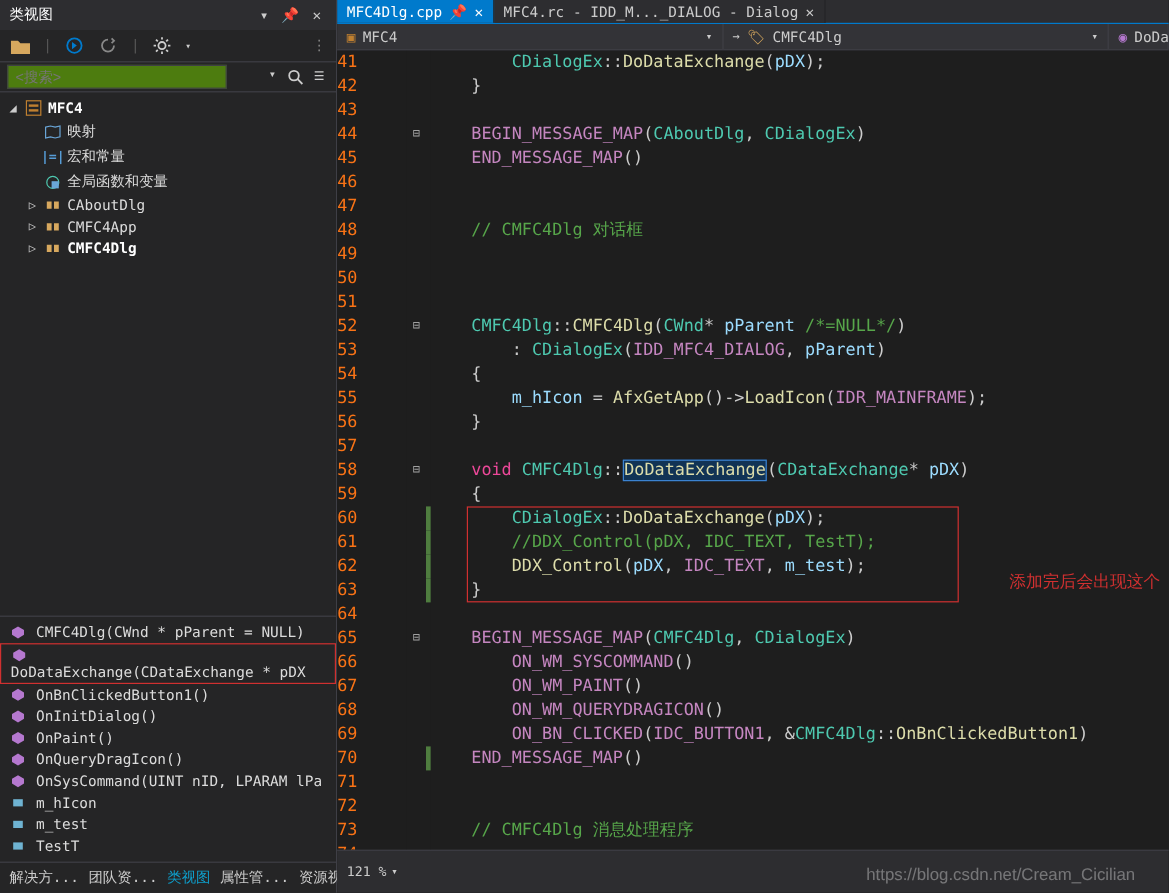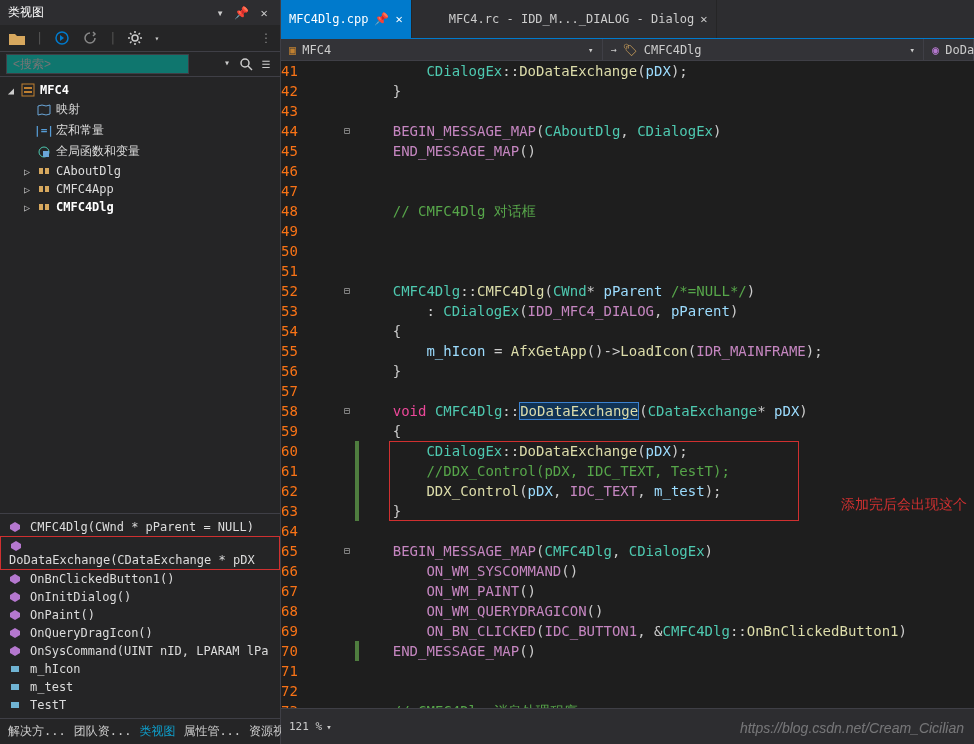--- a/index.html
+++ b/index.html
@@ -8,38 +8,38 @@
 .panel-header { display: flex; align-items: center; padding: 4px 8px; background: #2d2d30; font-size: 12px; color: #fff; }
 .panel-header .title { flex: 1; }
 .panel-header .icons { display: flex; gap: 6px; }
 .icon-btn { width: 16px; height: 16px; display: inline-flex; align-items: center; justify-content: center; cursor: pointer; color: #ccc; }
 .toolbar { display: flex; align-items: center; padding: 4px 8px; gap: 10px; border-bottom: 1px solid #3f3f46; }
 .toolbar-icon { width: 18px; height: 18px; display: flex; align-items: center; justify-content: center; cursor: pointer; }
 .folder-icon { color: #d7a85e; }
 .forward-icon { color: #007acc; }
 .gear-icon { color: #ccc; }
 .search-row { display: flex; align-items: center; padding: 2px 6px; gap: 4px; border-bottom: 1px solid #3f3f46; }
-.search-input { flex: 1; background: #0f766e; border: 1px solid #3f3f46; color: #ccc; padding: 2px 20px 2px 6px; font-size: 12px; position: relative; }
+.search-input { flex: 1; background: #4d7c0f; border: 1px solid #3f3f46; color: #ccc; padding: 2px 20px 2px 6px; font-size: 12px; position: relative; }
 .search-wrap { flex: 1; position: relative; }
 .search-wrap .dd { position: absolute; right: 4px; top: 3px; color: #ccc; font-size: 10px; }
 .tree { flex: 1; overflow: auto; padding: 4px 0; }
 .tree-item { display: flex; align-items: center; padding: 2px 4px 2px 8px; cursor: pointer; white-space: nowrap; color: #dcdcdc; }
 .tree-item .exp { width: 12px; font-size: 10px; color: #ccc; }
 .tree-item .ico { width: 16px; margin-right: 4px; display: inline-flex; justify-content: center; }
 .indent1 { padding-left: 24px; }
 .bold { font-weight: bold; color: #fff; }
 .member-list { border-top: 1px solid #3f3f46; padding: 4px 0; max-height: 220px; }
 .member-item { display: flex; padding: 2px 8px; cursor: pointer; color: #dcdcdc; white-space: nowrap; overflow: hidden; }
 .member-item .ico { width: 18px; margin-right: 4px; }
 .redbox { border: 1px solid #d03030; flex-direction: column; }
 .bottom-tabs { display: flex; padding: 4px 8px; gap: 8px; border-top: 1px solid #3f3f46; font-size: 12px; }
 .bottom-tab { cursor: pointer; color: #ccc; white-space: nowrap; }
 .bottom-tab.active { color: #0e9fcc; }
 .right-panel { flex: 1; display: flex; flex-direction: column; background: #1e1e1e; position: relative; }
-.tabs-bar { display: flex; background: #2d2d30; border-bottom: 1px solid #007acc; height: 39px; align-items: stretch; gap: 29px; }
+.tabs-bar { display: flex; background: #2d2d30; border-bottom: 1px solid #007acc; height: 20px; align-items: stretch; }
 .tab { display: flex; align-items: center; padding: 0 8px; gap: 6px; font-size: 12px; cursor: pointer; border-right: 1px solid #252526; }
 .tab.active { background: #007acc; color: #fff; }
 .tab.inactive { background: #2d2d30; color: #ccc; }
 .tab .close { font-size: 12px; }
 .nav-bar { display: flex; background: #333337; border-bottom: 1px solid #3f3f46; height: 22px; }
 .nav-seg { flex: 1; display: flex; align-items: center; padding: 0 8px; border-right: 1px solid #3f3f46; color: #ccc; font-size: 12px; gap: 6px; }
 .nav-seg.small { flex: 0 0 auto; }
 .code-area { flex: 1; display: flex; overflow: hidden; position: relative; font-family: Consolas, monospace; font-size: 14px; line-height: 20px; }
 .gutter { width: 58px; text-align: left; padding-right: 10px; color: #f97316; background: #1e1e1e; }
 .gutter div { height: 20px; }
@@ -54,21 +54,21 @@
 .c-fn { color: #dcdcaa; }
 .c-kw { color: #ec4899; }
 .c-var { color: #9cdcfe; }
 .c-com { color: #57a64a; }
 .c-punc { color: #ccc; }
 .c-def { color: #c586c0; }
 .hl-bg { background: #113355; border: 1px solid #3b82d0; }
 .code-redbox { position: absolute; border: 1px solid #d03030; pointer-events: none; }
 .annotation { position: absolute; color: #d03030; font-size: 14px; font-family: "Microsoft YaHei"; }
 .status-bar { height: 36px; background: #2d2d30; border-top: 1px solid #3f3f46; display: flex; align-items: center; padding: 0 8px; color: #ccc; font-size: 11px; }
-.watermark { position: absolute; bottom: 8px; right: 10px; color: rgba(255,255,255,0.35); font-size: 14px; font-style: italic; font-family: Arial; }
+.watermark { position: absolute; bottom: 8px; right: 28px; color: rgba(255,255,255,0.35); font-size: 14px; font-family: Arial; }
 .splitter-dot { color: #888; margin-left: auto; }
 svg { display: block; }
 </style>
 </head>
 <body>
 
 <div class="left-panel">
   <div class="panel-header">
     <span class="title">类视图</span>
     <span class="icons">

